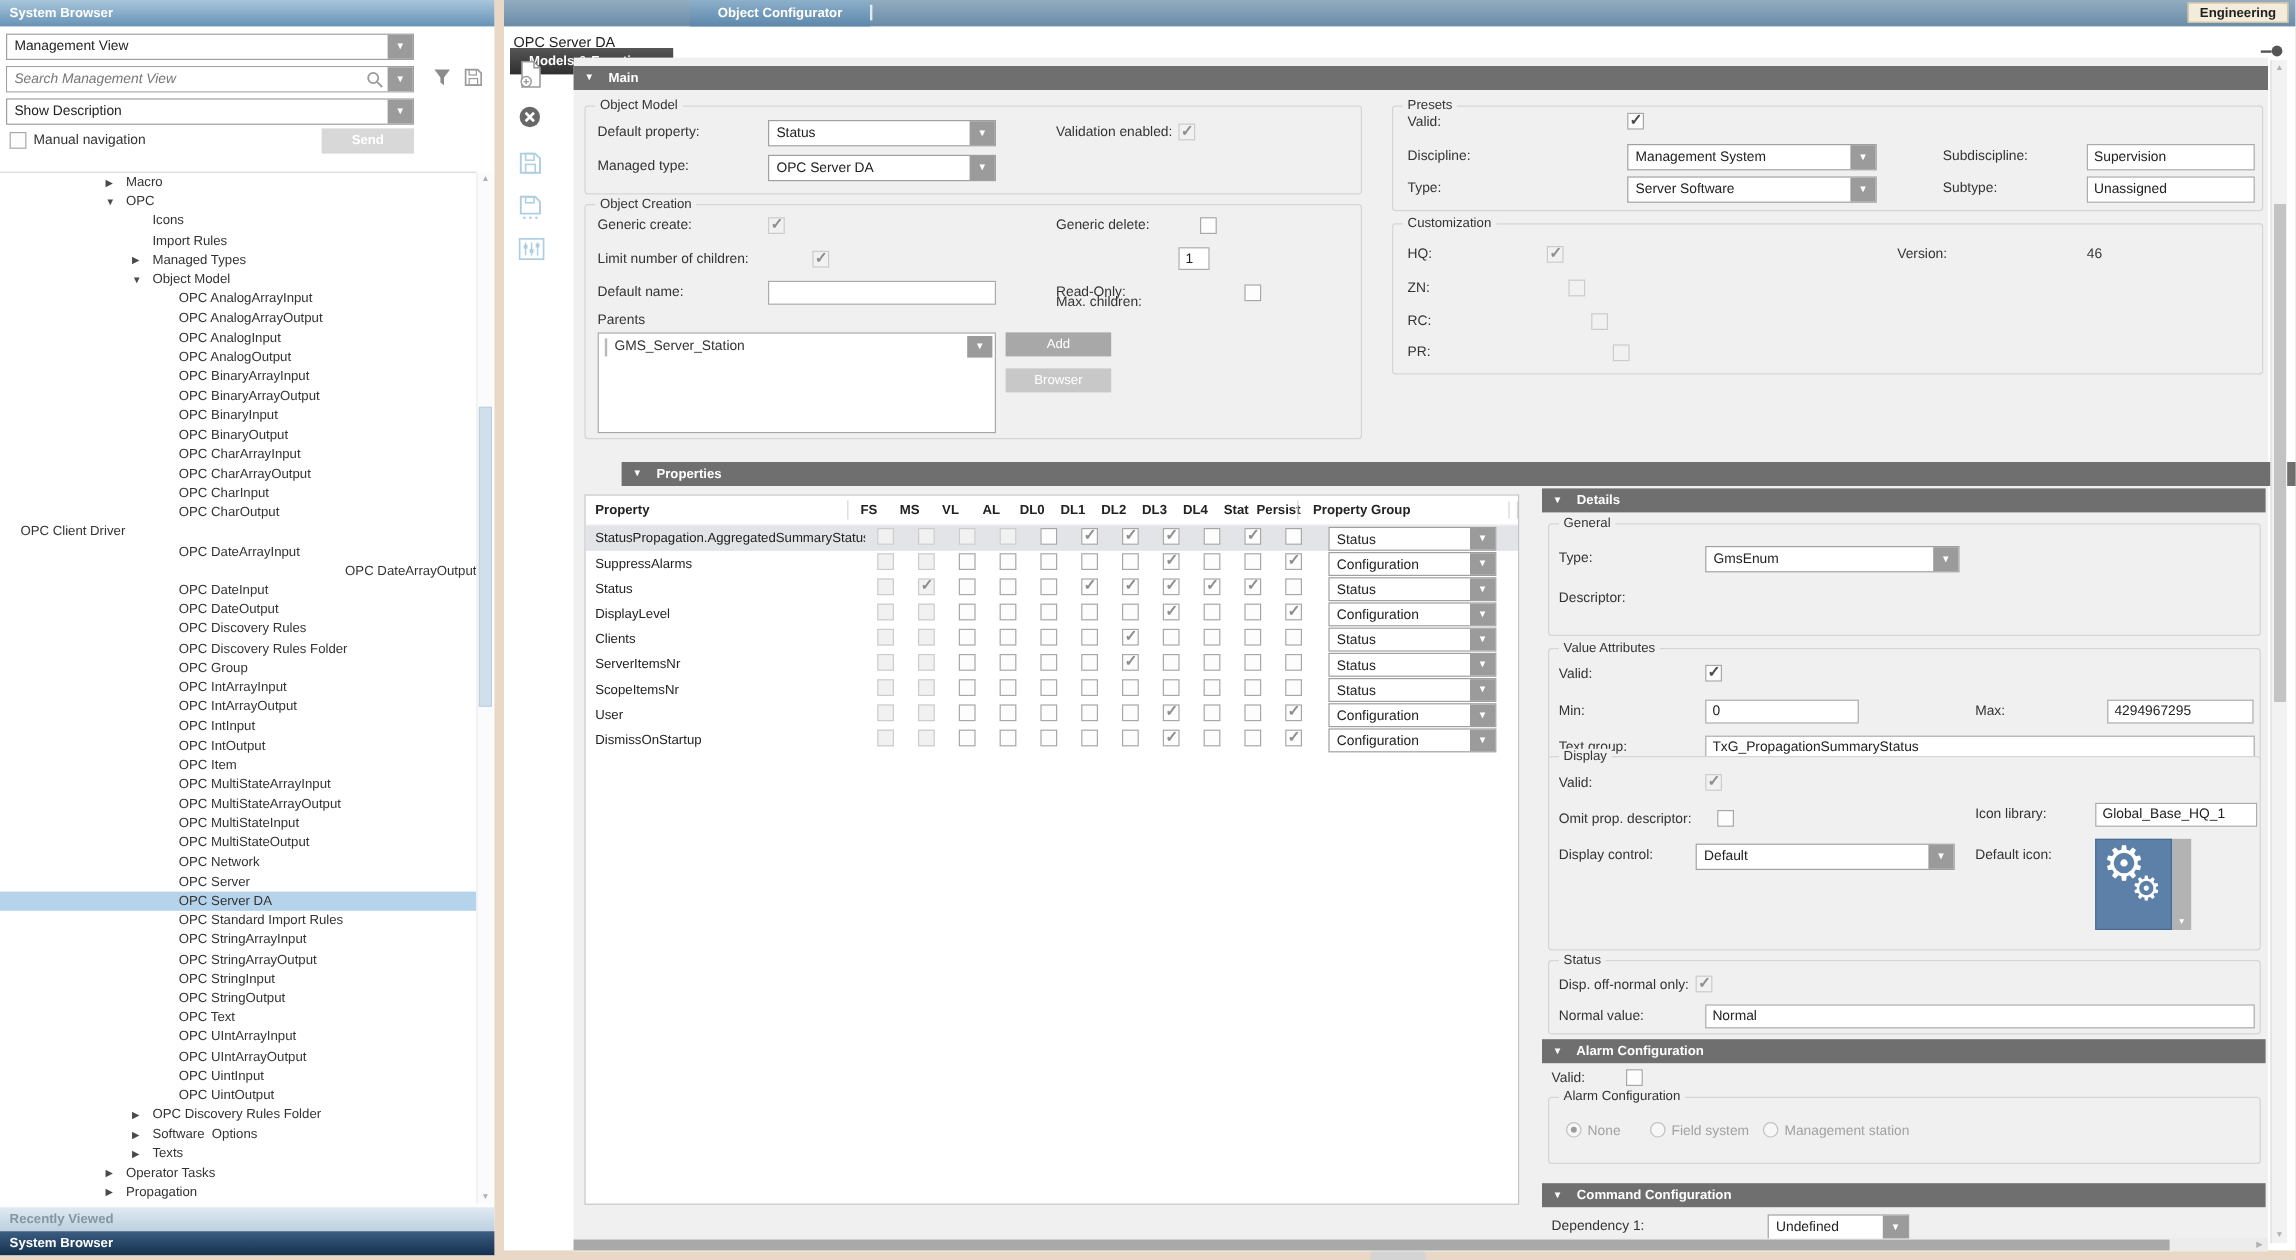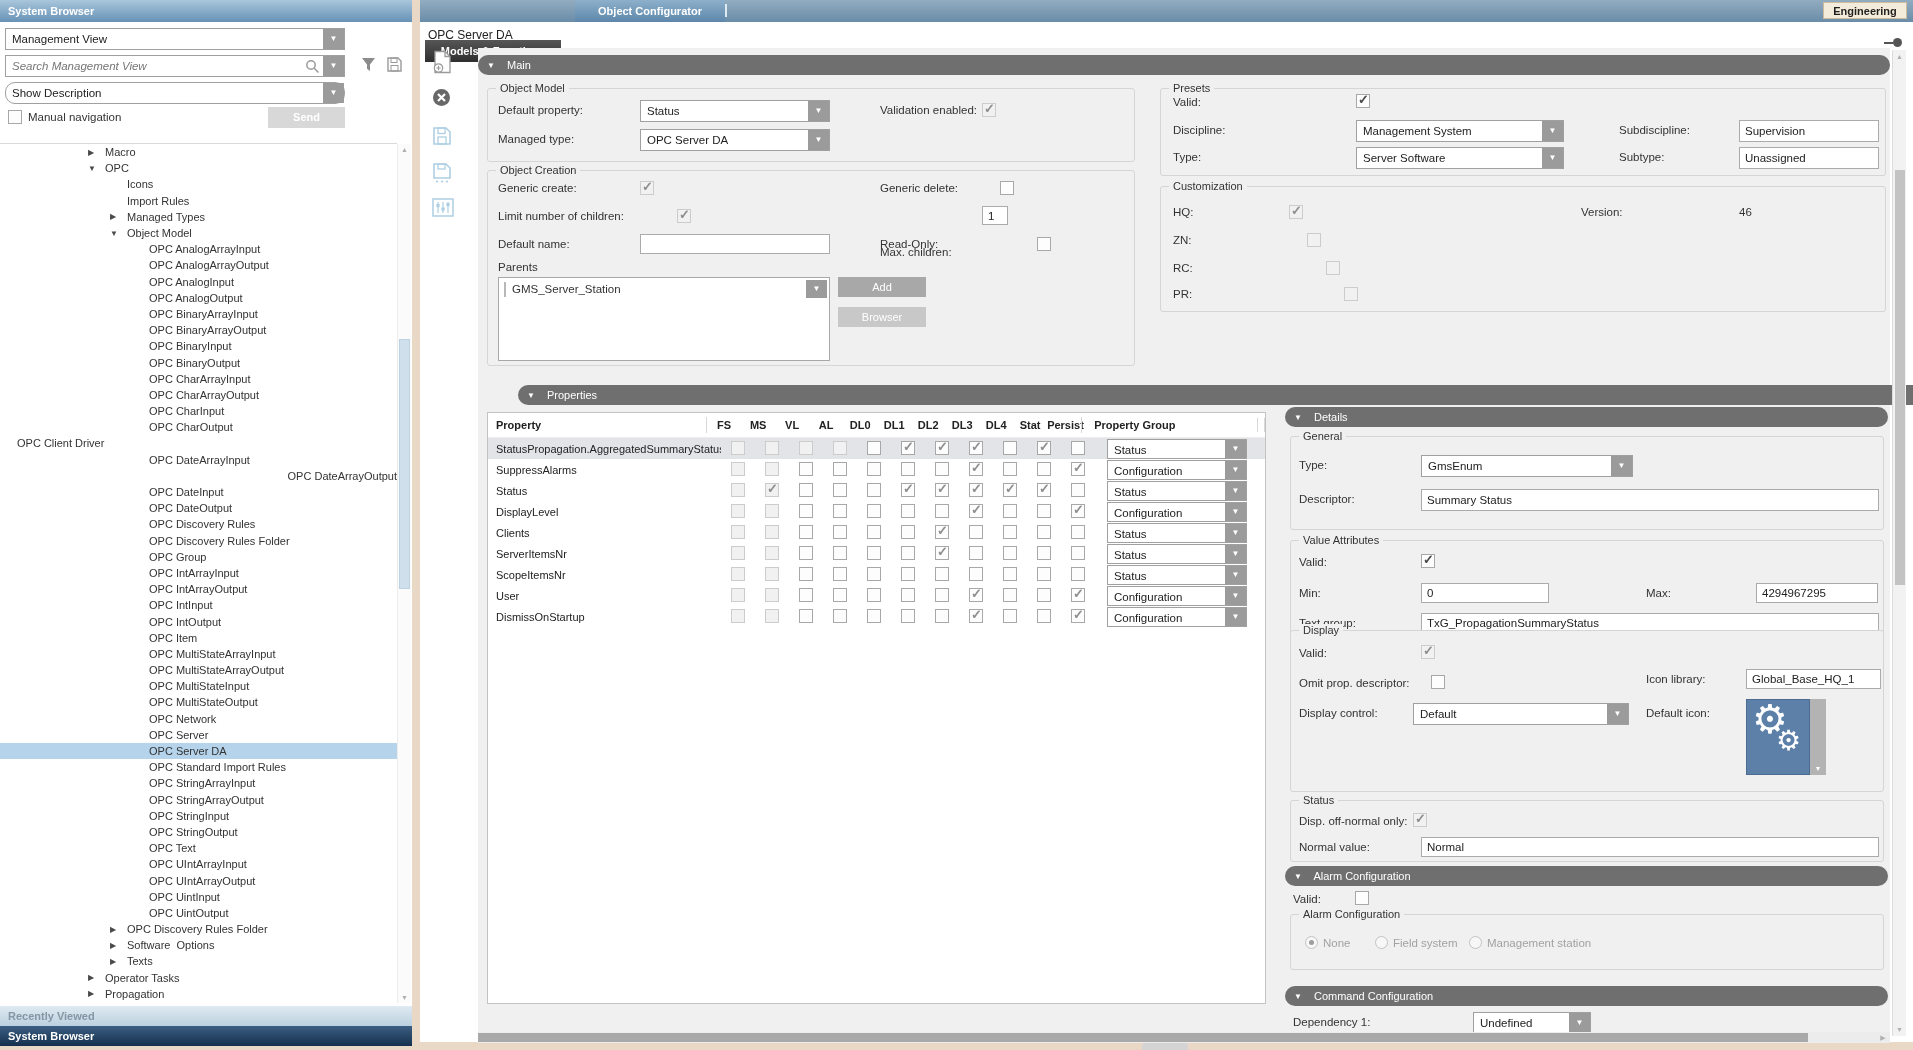--- a/index.html
+++ b/index.html
@@ -17,21 +17,21 @@
        color:#222;padding:0 5px;outline:none;}
   .cb{width:14px;height:14px;border:1px solid #a8a8a8;background:#fdfdfd;display:inline-block;position:relative;box-sizing:border-box;}
   .cb.sm{width:14px;height:14px;}
   .cb.dis{background:#f1f1f1;border-color:#cccccc;}
   .cb.checked::after{content:"\2713";position:absolute;left:1px;top:-3px;font-size:13px;font-weight:bold;color:#8f8f8f;}
   .cb.checked.dark::after{color:#4a4a4a;}
   .radio{width:13px;height:13px;border:1px solid #c2c2c2;border-radius:50%;background:#f7f7f7;display:inline-block;position:relative;box-sizing:border-box;vertical-align:-2px;}
   .radio.sel::after{content:"";position:absolute;left:3px;top:3px;right:3px;bottom:3px;border-radius:50%;background:#9d9d9d;}
   .rlabel{font-size:11.5px;color:#a2a2a2;margin-left:5px;}
   .btn{color:#fff;font-size:11px;text-align:center;line-height:20px;}
-  .sec-hdr{background:#6f6f6f;color:#fff;font-size:11px;font-weight:normal;line-height:20px;height:20px;padding-left:9px;box-sizing:border-box;border-radius:10px;}
+  .sec-hdr{background:#6f6f6f;color:#fff;font-size:11px;font-weight:bold;line-height:20px;height:20px;padding-left:9px;box-sizing:border-box;}
   .sec-hdr .collapse{font-size:8px;margin-right:9px;vertical-align:1px;}
   .gbox{border:1px solid #d5d5d5;border-radius:3px;background:#f0f0f0;box-sizing:border-box;}
   .gbox .legend{position:absolute;top:-7px;left:8px;background:#f0f0f0;padding:0 4px;font-size:11px;color:#333;white-space:nowrap;}
 
   
   #sidebar{left:0;top:0;width:412px;height:1046px;background:#fff;}
   #side-title{left:0;top:0;width:412px;height:22px;background:linear-gradient(#a9c6dc,#6792b6);
               color:#fff;font-size:11px;font-weight:bold;line-height:22px;padding-left:8px;box-sizing:border-box;}
   #side-search input{width:100%;height:100%;border:none;outline:none;font:italic 11.5px "Liberation Sans",sans-serif;color:#9a9a9a;padding:0 44px 0 6px;box-sizing:border-box;}
   #tree{left:0;top:143px;width:397px;height:860px;overflow:hidden;font-size:11px;color:#333;border-top:1px solid #d9d9d9;}
@@ -124,21 +124,21 @@
         </svg>
     </span>
     <span class="abs" style="left:386px;top:56px;">
       <svg width="17" height="17" viewBox="0 0 17 17">
           <path d="M2 2 h10 l3 3 v10 h-13 z" fill="none" stroke="#9a9a9a" stroke-width="1.4"></path>
           <rect x="5" y="9.5" width="7" height="5.5" fill="none" stroke="#9a9a9a"></rect>
           <rect x="5" y="2" width="6" height="4.5" fill="none" stroke="#9a9a9a"></rect>
         </svg>
     </span>
 
-    <div class="combo abs" style="left:5px;top:82px;width:340px;border-radius:10px;">
+    <div class="combo abs" style="left:5px;top:82px;width:340px;">
       <span class="val">Show Description</span>
       <span class="arr">▼</span>
     </div>
 
     <span class="cb abs" style="left:8px;top:110px;"></span>
     <span class="lbl abs" style="left:28px;top:111px;">Manual navigation</span>
     <div class="btn abs" style="left:268px;top:107px;width:77px;height:21px;background:#d8d8d8;font-weight:bold;">Send</div>
 
     <div id="tree" class="abs">
         <div class="titem" style="padding-left: 88px;">
@@ -726,21 +726,20 @@
 
       
       <div class="gbox abs" style="left:812px;top:388px;width:594px;height:94px;">
         <span class="legend">General</span>
         <span class="lbl abs" style="left:8px;top:22px;">Type:</span>
         <div class="combo abs" style="left:130px;top:18px;width:212px;">
           <span class="val">GmsEnum</span>
           <span class="arr">▼</span>
         </div>
         <span class="lbl abs" style="left:8px;top:56px;">Descriptor:</span>
-        <input class="tbx abs" style="left: 130px; top: 52px; width: 458px;" readonly="" value="Summary Status">
       </div>
 
       
       <div class="gbox abs" style="left:812px;top:492px;width:594px;height:114px;">
         <span class="legend">Value Attributes</span>
         <span class="lbl abs" style="left:8px;top:15px;">Valid:</span>
         <span class="cb abs checked dark" style="left:130px;top:13px;"></span>
         <span class="lbl abs" style="left:8px;top:46px;">Min:</span>
         <input class="tbx abs" style="left: 130px; top: 42px; width: 128px; height: 20px;" readonly="" value="0">
         <span class="lbl abs" style="left:355px;top:46px;">Max:</span>

